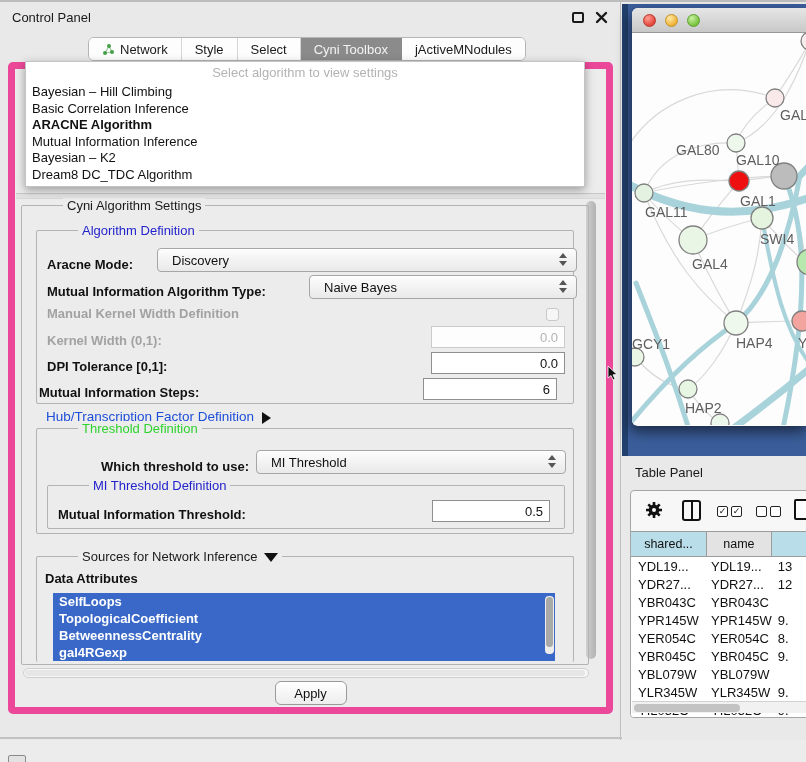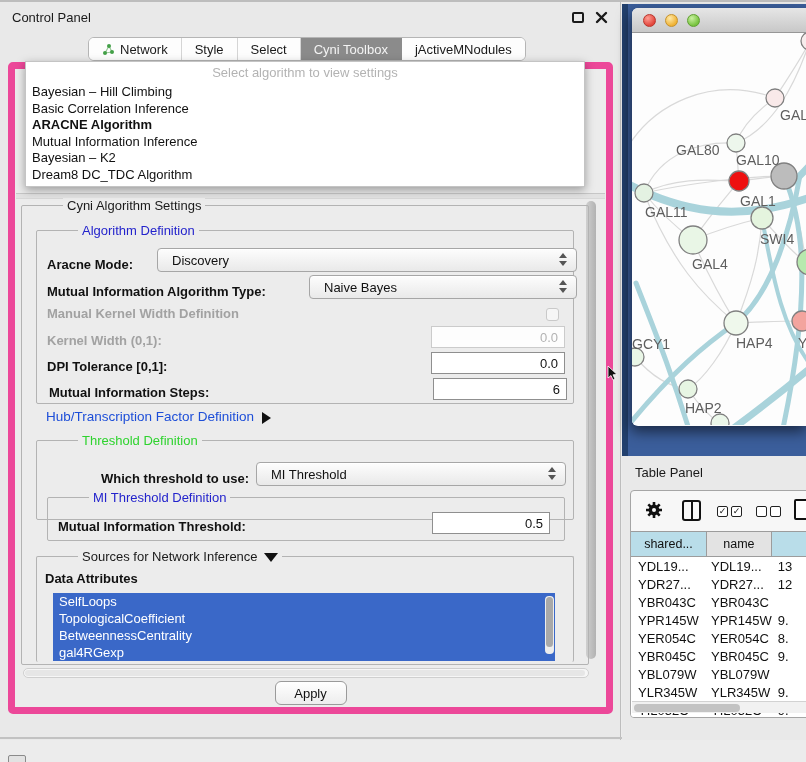--- a/index.html
+++ b/index.html
@@ -45,21 +45,21 @@
 
   
   .group { position:absolute; border:1px solid #b3b3b3; border-radius:2px; }
   .group-title { position:absolute; top:-8px; left:8px; background:#ececec; padding:0 4px; font-size:13px; white-space:nowrap;margin-left:33px; }
   .group-title.blue { color:#2323cc; }
   .group-title.green { color:#2ed32e; }
   .group-title.plain { color:#1a1a1a; }
 
   #cyni-group { left:6px; top:136px; width:568px; height:460px; }
   #algo-group { left:14px; top:24px; width:538px; height:174px; }
-  #threshold-group { left:14px; top:234px; width:538px; height:80px; }
+  #threshold-group { left:14px; top:222px; width:538px; height:106px; }
   #midef-group { left:10px; top:56px; width:518px; height:44px; }
   #sources-group { left:14px; top:350px; width:538px; height:106px; border-bottom:none; }
 
   .lbl { font-size:13px; font-weight:bold; color:#111; white-space:nowrap; }
   .lbl.disabled { color:#a2a2a2; }
 
   .row { position:absolute; display:flex; align-items:flex-end; }
 
   .select { position:relative; height:24px; border:1px solid #a6a6a6; border-radius:4px; background:linear-gradient(#fdfdfd,#e9e9e9); display:flex; align-items:center; font-size:13px; color:#111; padding-left:14px; box-shadow:inset 0 1px 0 #fff; }
   .select .arrows { position:absolute; right:9px; top:4px; display:flex; flex-direction:column; gap:3px; align-items:center; }
@@ -69,21 +69,21 @@
 
   .field { height:22px; border:1px solid #8f8f8f; background:#fff; font-size:13px; color:#111; display:flex; align-items:center; justify-content:flex-end; padding:0 6px; }
   .field.disabled { border-color:#cbcbcb; color:#b3b3b3; background:#fdfdfd; }
 
   .checkbox { width:13px; height:13px; border:1px solid #c9c9c9; border-radius:3px; background:#f6f6f6; }
 
   .tri-right { display:inline-block; width:0; height:0; border-top:6px solid transparent; border-bottom:6px solid transparent; border-left:9px solid #111; margin-left:8px; }
   .tri-down { display:inline-block; width:0; height:0; border-left:7px solid transparent; border-right:7px solid transparent; border-top:9px solid #111; margin-left:6px; vertical-align:middle; }
 
   
-  .attr-list { position:absolute; left:16px; top:36px; width:502px; height:68px; background:#fff; overflow:hidden; }
+  .attr-list { position:absolute; left:16px; top:36px; width:502px; height:68px; background:#fff; overflow:hidden;font-weight:bold; }
   .attr-item { height:17px; line-height:17px; font-size:13px; color:#fff; background:#3a68c8; padding-left:6px; white-space:nowrap; }
   .attr-scroll { position:absolute; right:1px; top:3px; width:9px; height:58px; background:#ededed; border-radius:4px; }
   .attr-scroll .thumb { position:absolute; top:1px; left:1px; width:7px; height:50px; background:#a9a9a9; border-radius:4px; }
 
   .h-scrollbar { position:absolute; left:8px; top:599px; width:566px; height:10px; border:1px solid #cfcfcf; border-radius:5px; background:#f6f6f6; }
   .h-scrollbar .thumb { position:absolute; left:1px; top:1px; height:6px; width:560px; border-radius:4px; background:#e6e6e6; }
 
   .apply-btn { position:absolute; left:50%; transform:translateX(-50%); top:612px; width:72px; height:24px; border:1px solid #9a9a9a; border-radius:6px; background:linear-gradient(#ffffff,#ededed); font-size:13px; color:#111; display:flex; align-items:center; justify-content:center; }
 
   .bottom-tabbar { position:absolute; left:50%; transform:translateX(-50%); top:705px; display:flex; background:#fff; border:1px solid #b5b5b5; border-radius:6px; overflow:hidden; height:24px; z-index:5; }
@@ -228,21 +228,21 @@
           </div>
         </div>
 
         <div class="row" style="left:10px; top:121px; width:518px; height:22px;">
           <span class="lbl">DPI Tolerance [0,1]:</span>
           <div class="field" style="position:absolute; right:0; width:134px;">
             <span>0.0</span>
           </div>
         </div>
 
-        <div class="row" style="left:12px; top:147px; width:518px; height:22px;">
+        <div class="row" style="left:2px; top:147px; width:518px; height:22px;">
           <span class="lbl">Mutual Information Steps:</span>
           <div class="field" style="position:absolute; right:0; width:134px;">
             <span>6</span>
           </div>
         </div>
       </div>
 
       <div class="row" style="left:24px; top:200px; height:18px;">
         <span style="font-size:13.5px; color:#1d4ed8;">Hub/Transcription Factor Definition</span>
         <span class="tri-right"></span>

